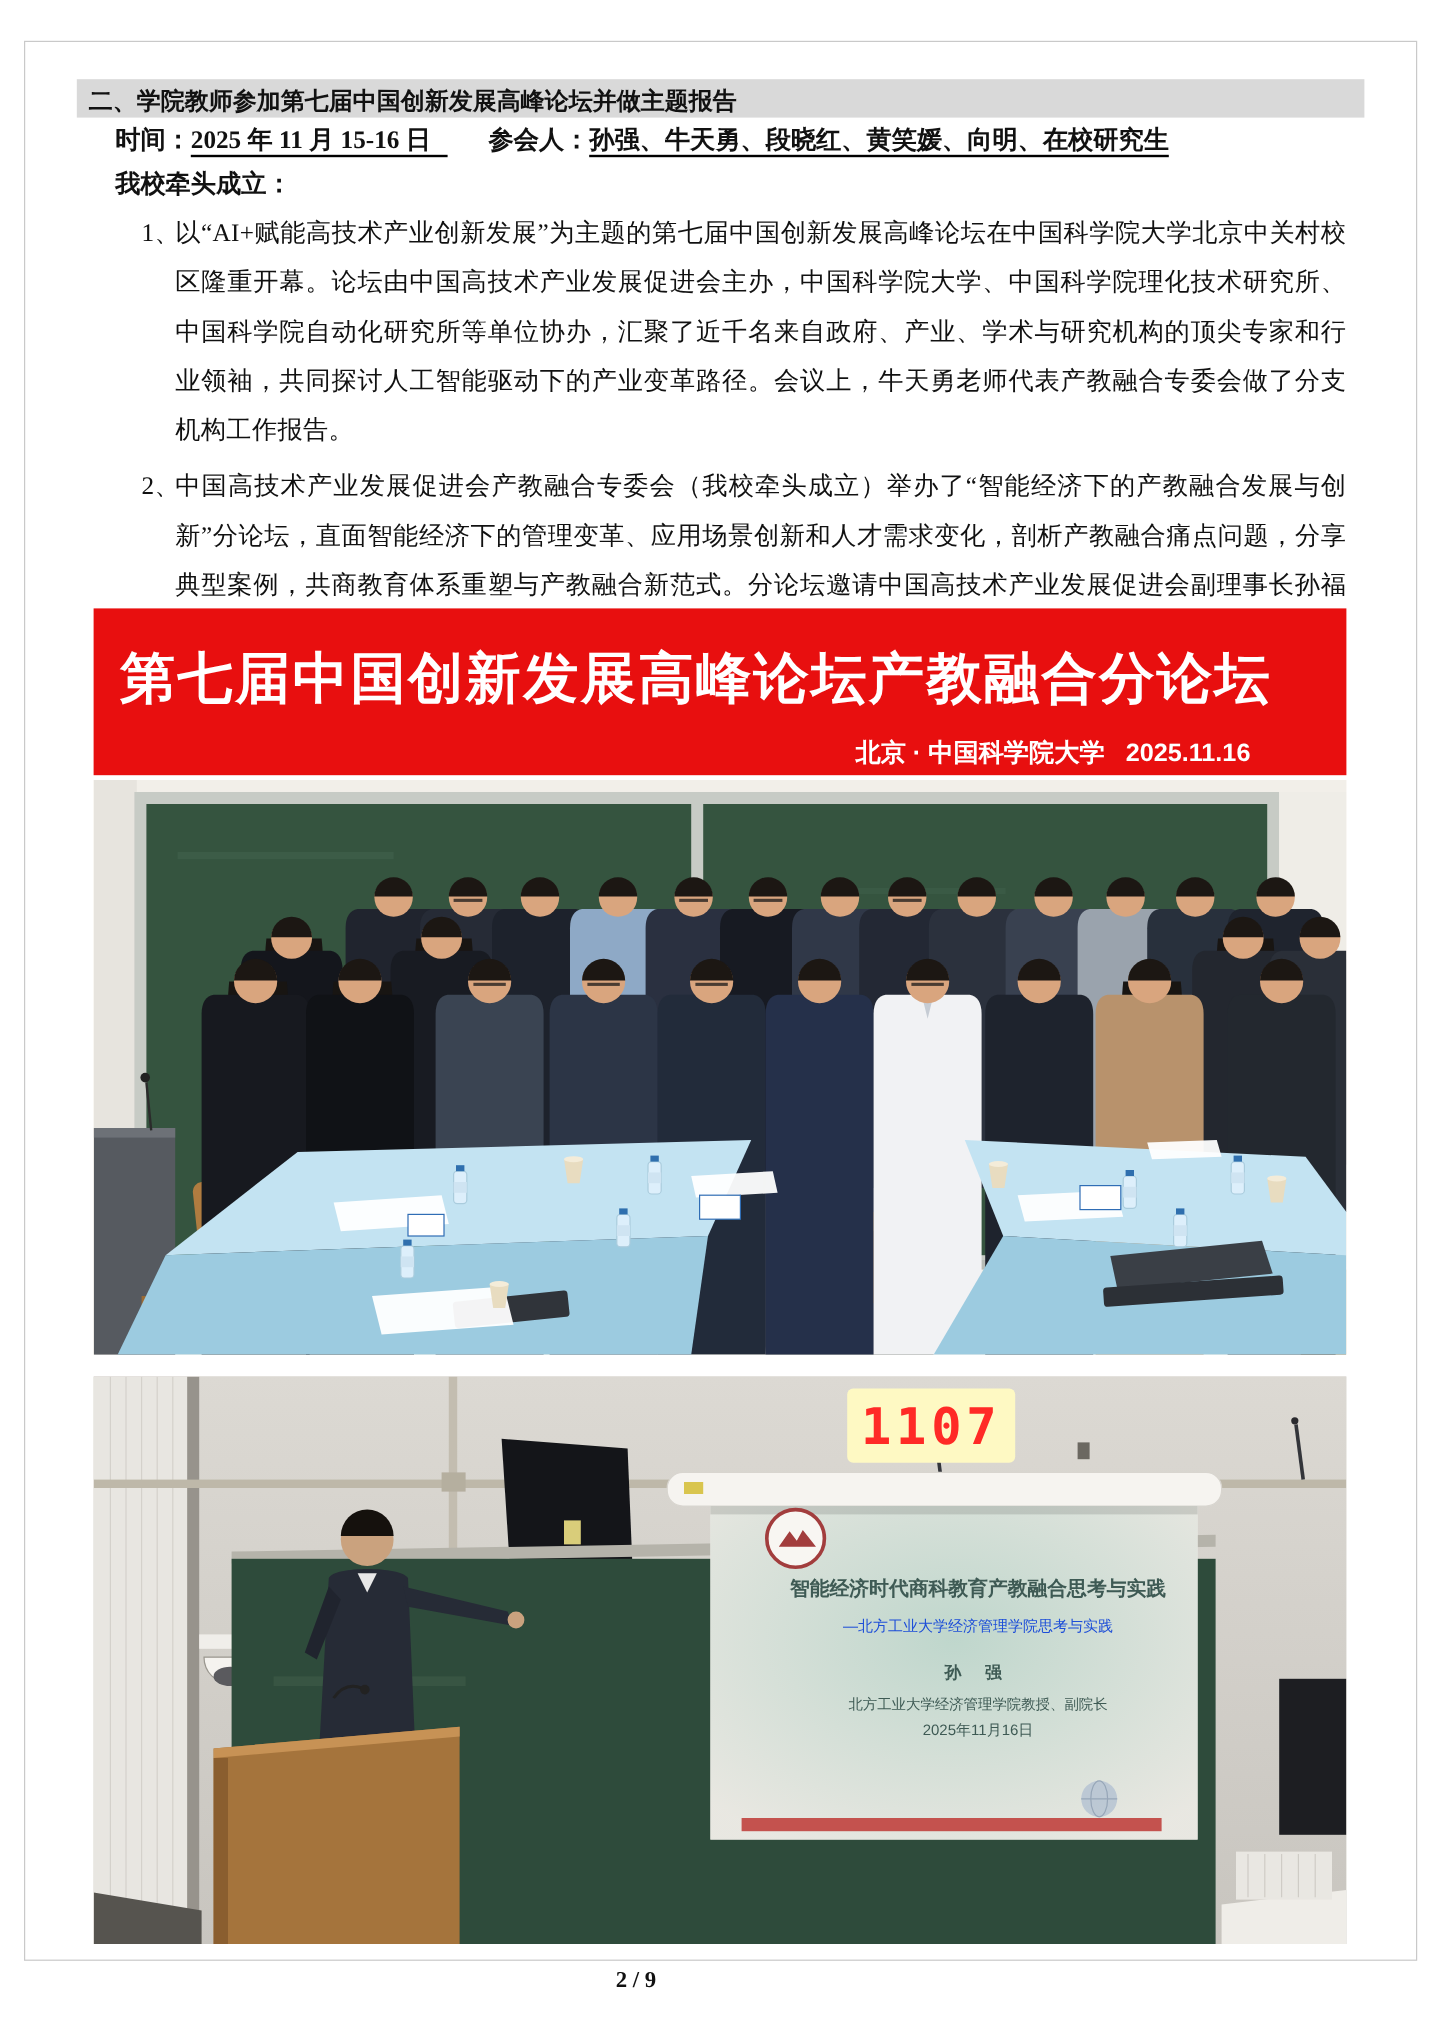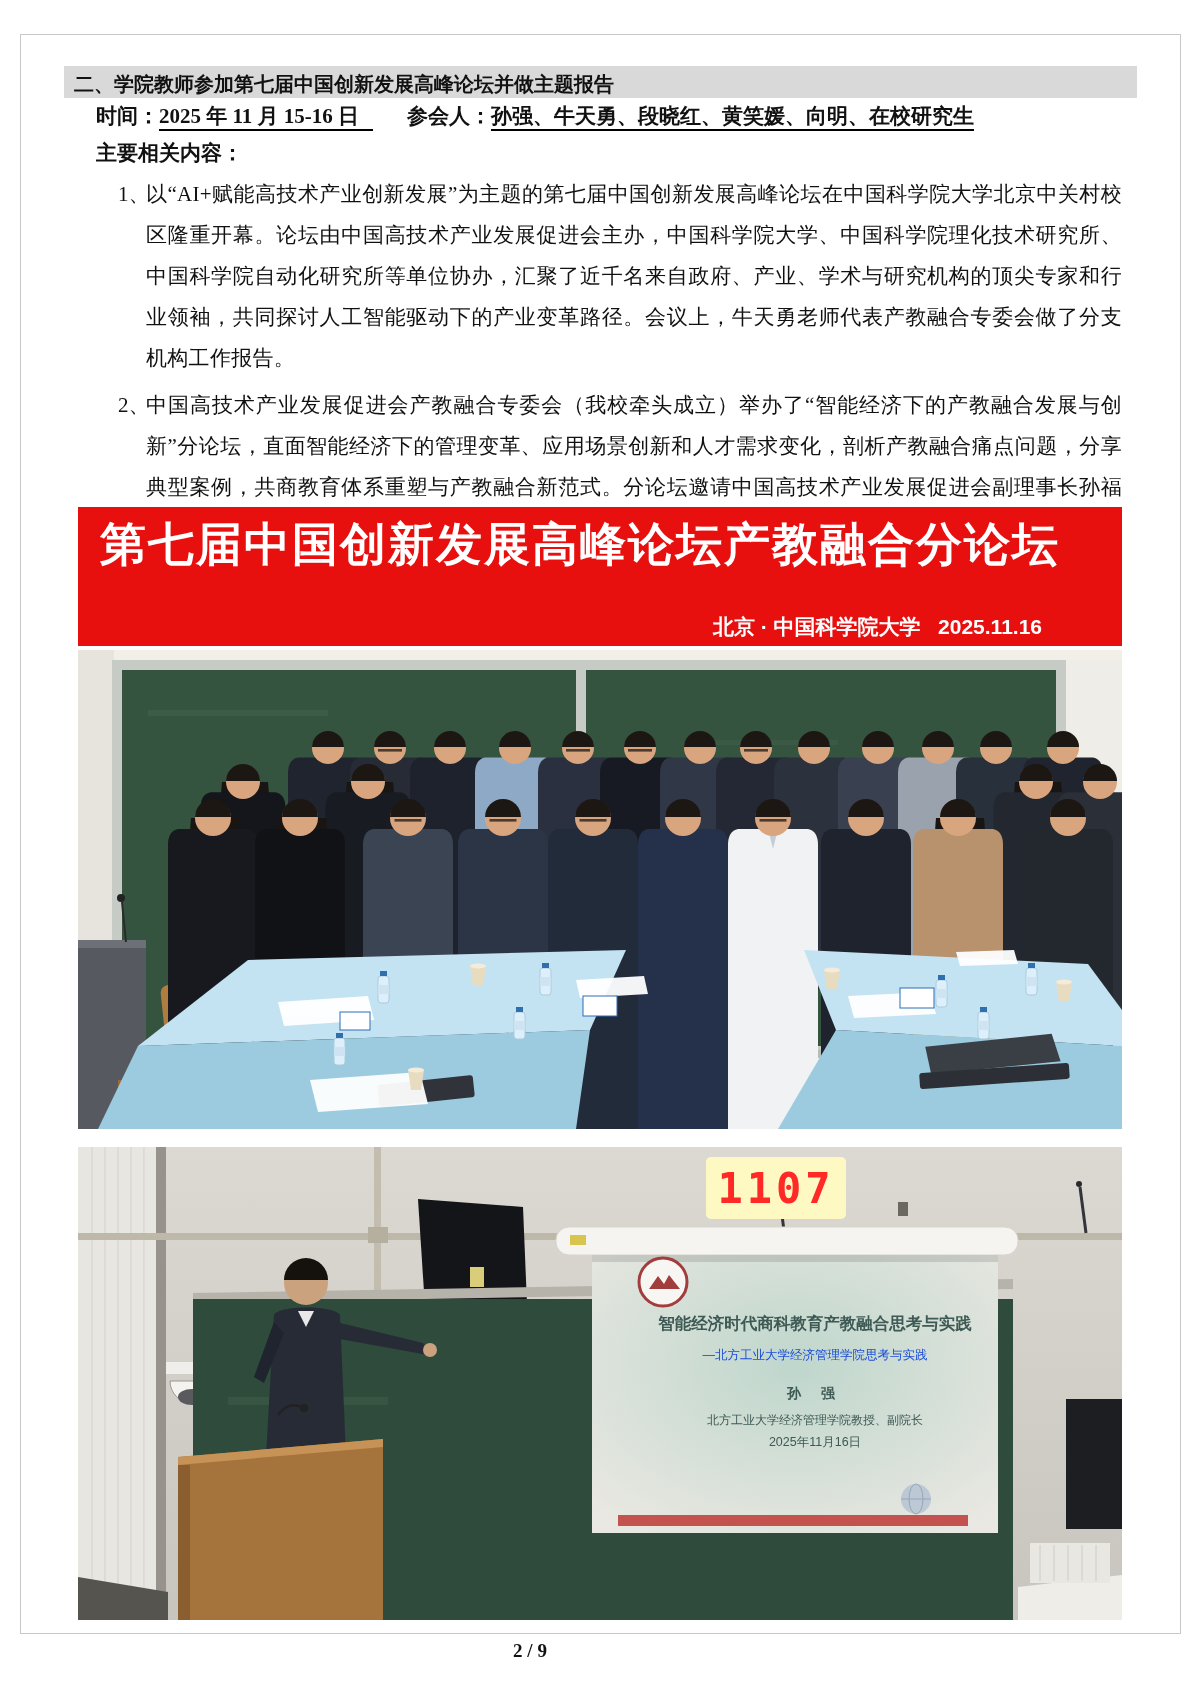--- a/index.html
+++ b/index.html
@@ -12,21 +12,21 @@
   .section-bar span{font-family:"Liberation Sans","DejaVu Sans",sans-serif;font-weight:700;font-size:20px;}
   .meta{position:absolute;left:96px;top:102px;font-size:21px;font-weight:700;white-space:nowrap;}
   .u{border-bottom:2px solid #000;padding-bottom:1px;}
   .sp{display:inline-block;width:34px;}
   .content-label{position:absolute;left:96px;top:139px;font-size:21px;font-weight:700;}
   .items{position:absolute;left:118px;top:174px;width:1004px;margin:0;padding:0;list-style:none;}
   .items li{position:relative;padding-left:28px;margin-bottom:6px;font-size:21px;line-height:41px;
         text-align:justify;text-align-last:left;letter-spacing:0.3px;}
   .items .num{position:absolute;left:0;top:0;}
   .banner{position:absolute;left:78px;top:507px;width:1044px;height:139px;background:#e80f0f;box-sizing:border-box;}
-  .banner-title{padding:7px 0 0 22px;color:#fff;font-family:"Liberation Sans","DejaVu Sans",sans-serif;
+  .banner-title{padding:28px 0 0 22px;color:#fff;font-family:"Liberation Sans","DejaVu Sans",sans-serif;
         font-weight:800;font-size:46px;letter-spacing:2px;white-space:nowrap;}
   .banner-sub{position:absolute;right:80px;top:106px;color:#fff;font-family:"Liberation Sans","DejaVu Sans",sans-serif;
         font-weight:700;font-size:21px;white-space:pre;}
   .photo{position:absolute;left:78px;width:1044px;overflow:hidden;}
   .photo1{top:650px;height:479px;background:#f2efe9;}
   .photo2{top:1147px;height:473px;background:#d4d1cb;}
   .photo svg{position:absolute;left:0;top:0;}
   .clock{position:absolute;left:628px;top:10px;width:140px;height:62px;background:#fef9c3;border-radius:5px;
         display:flex;align-items:center;justify-content:center;}
   .clock span{font-family:"DejaVu Sans Mono","Liberation Mono",monospace;font-weight:700;font-size:42px;
@@ -49,21 +49,21 @@
   <div class="page-border"></div>
 
   <div class="section-bar">
     <span>二、学院教师参加第七届中国创新发展高峰论坛并做主题报告</span>
   </div>
 
   <div class="meta">
     <span>时间：</span><span class="u" style="padding-right:14px;">2025 年 11 月 15-16 日</span><span class="sp"></span><span>参会人：</span><span class="u">孙强、牛天勇、段晓红、黄笑媛、向明、在校研究生</span>
   </div>
 
-  <div class="content-label">主要相关内容：</div>
+  <div class="content-label">我校牵头成立：</div>
 
   <ol class="items">
     <li>
       <span class="num">1、</span>
       <span>以“AI+赋能高技术产业创新发展”为主题的第七届中国创新发展高峰论坛在中国科学院大学北京中关村校区隆重开幕。论坛由中国高技术产业发展促进会主办，中国科学院大学、中国科学院理化技术研究所、中国科学院自动化研究所等单位协办，汇聚了近千名来自政府、产业、学术与研究机构的顶尖专家和行业领袖，共同探讨人工智能驱动下的产业变革路径。会议上，牛天勇老师代表产教融合专委会做了分支机构工作报告。</span>
     </li>
     <li>
       <span class="num">2、</span>
       <span>中国高技术产业发展促进会产教融合专委会（我校牵头成立）举办了“智能经济下的产教融合发展与创新”分论坛，直面智能经济下的管理变革、应用场景创新和人才需求变化，剖析产教融合痛点问题，分享典型案例，共商教育体系重塑与产教融合新范式。分论坛邀请中国高技术产业发展促进会副理事长孙福全、中国矿业大学（北京）副校长汪文生、北京大学（天津滨海）新一代信息技术研究院副院长汪文生、北方工业大学经济管理学院副院长孙强等专家做了分论坛主题报告。</span>
     </li>

